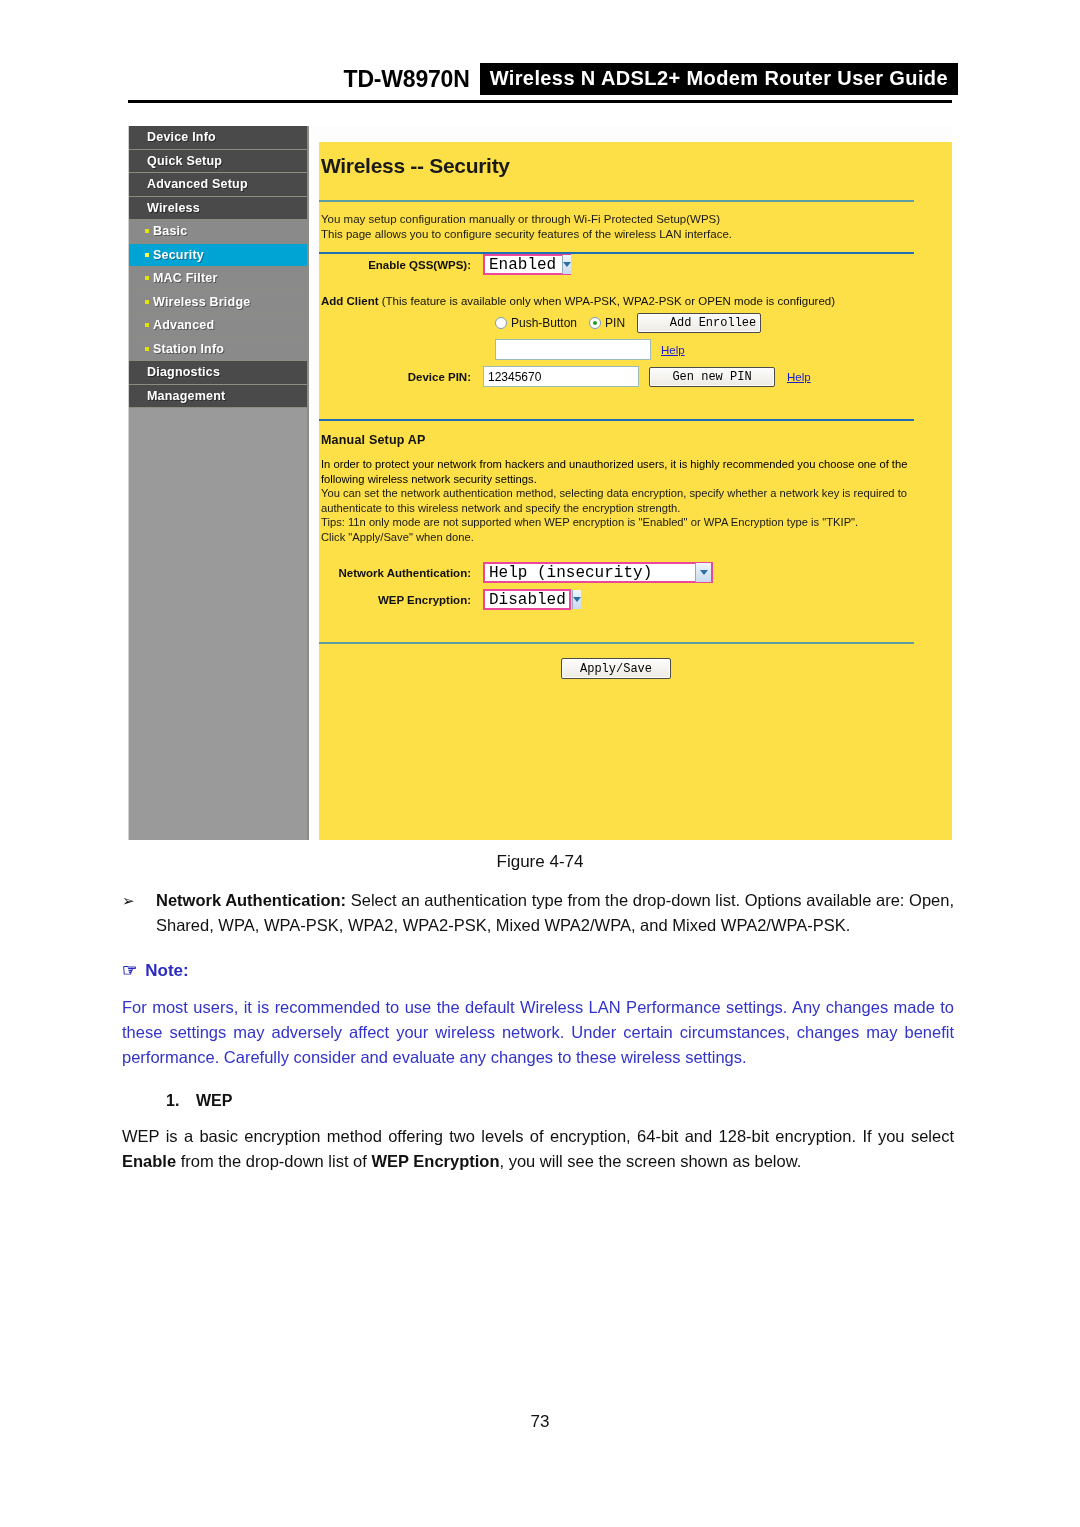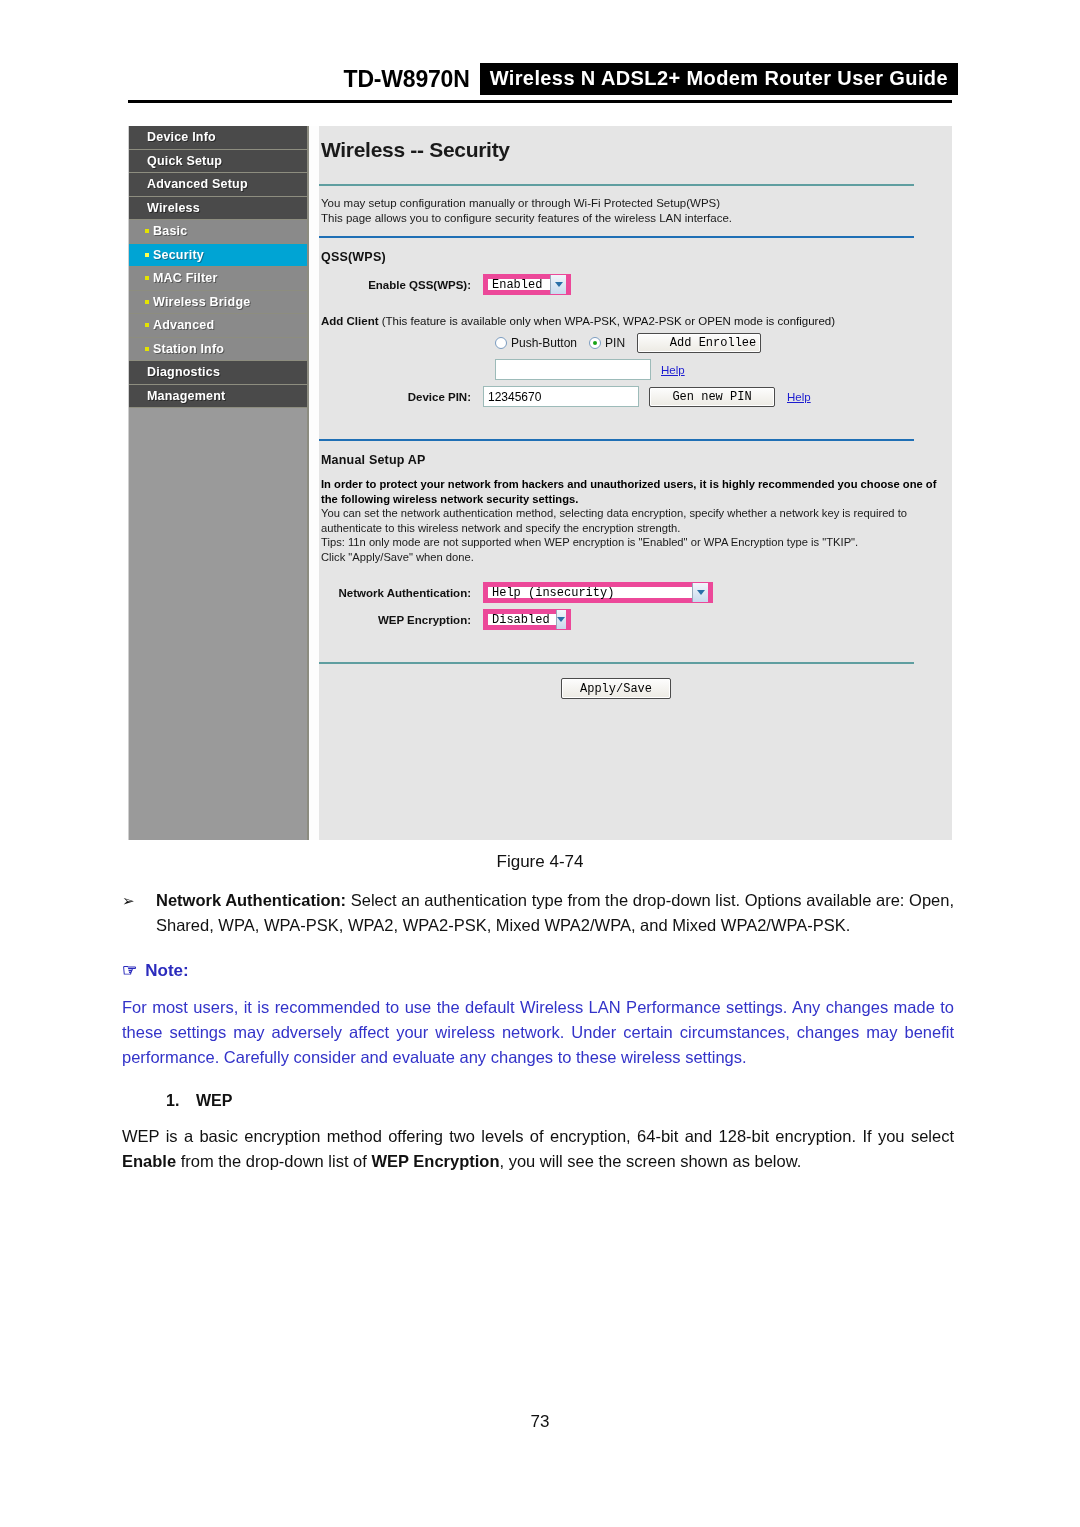--- a/index.html
+++ b/index.html
@@ -94,24 +94,24 @@
     transform: translateY(-50%);
     width: 4px; height: 4px;
     background: #e3e300;
   }
   .nav-item.active .bullet { background: #ffff4d; }
 
   
   .ui-content {
     position: absolute;
     left: 190px;
-    top: 0;
+    top: 16px;
     width: 634px;
     height: 714px;
-    background: #e5e5e5;
+    background: #fde047;
     padding: 0 10px 0 0;
   }
   .ui-title {
     font-size: 21px;
     font-weight: bold;
     color: #1a1a1a;
     padding: 12px 0 0 2px;
     letter-spacing: -0.3px;
   }
   .divider {
@@ -146,23 +146,23 @@
     font-weight: bold;
     color: #111;
     width: 162px;
     text-align: right;
     padding-right: 12px;
   }
 
   
   .ui-select {
     font-family: "Liberation Mono", monospace;
-    font-size: 12px;
+    font-size: 16px;
     background: #ffffff;
-    border: 5px solid #ec4899;
+    border: 2px solid #ec4899;
     height: 21px;
     display: inline-flex;
     align-items: center;
     padding: 0 0 0 4px;
     position: relative;
     color: #000;
   }
   .ui-select .val { padding-right: 6px; white-space: nowrap; }
   .ui-select .arrow {
     width: 16px;
@@ -231,21 +231,21 @@
     left: 3px; top: 3px;
     width: 4px; height: 4px;
     border-radius: 50%;
     background: #17a317;
   }
 
   .addclient-line { font-size: 11.5px; color: #111; padding-left: 2px; margin-bottom: 6px; }
   .addclient-line b { font-weight: bold; }
 
   .manual-p { font-size: 11.2px; line-height: 14.5px; color: #1a1a1a; padding-left: 2px; }
-  .manual-p.bold { font-weight: bold; color: #000; }
+  .manual-p.bold { font-weight: normal; color: #000; }
   .manual-p.warn { color: #ff0000; }
 
   .apply-row { display: flex; justify-content: center; padding-top: 14px; padding-right: 30px; }
 
   
   .fig-caption {
     position: absolute;
     left: 128px;
     top: 852px;
     width: 824px;
@@ -383,21 +383,20 @@
     <div style="height:22px"></div>
     <div class="divider"></div>
 
     <div class="intro">
       <div>You may setup configuration manually or through Wi-Fi Protected Setup(WPS)</div>
       <div>This page allows you to configure security features of the wireless LAN interface.</div>
     </div>
 
     <div class="divider blue"></div>
 
-    <div class="sect-head">QSS(WPS)</div>
 
     <div class="field-row">
       <div class="field-label">Enable QSS(WPS):</div>
       <div class="ui-select sel-enable">
         <span class="val">Enabled</span>
         <span class="arrow"></span>
       </div>
     </div>
 
     <div style="height:14px"></div>

